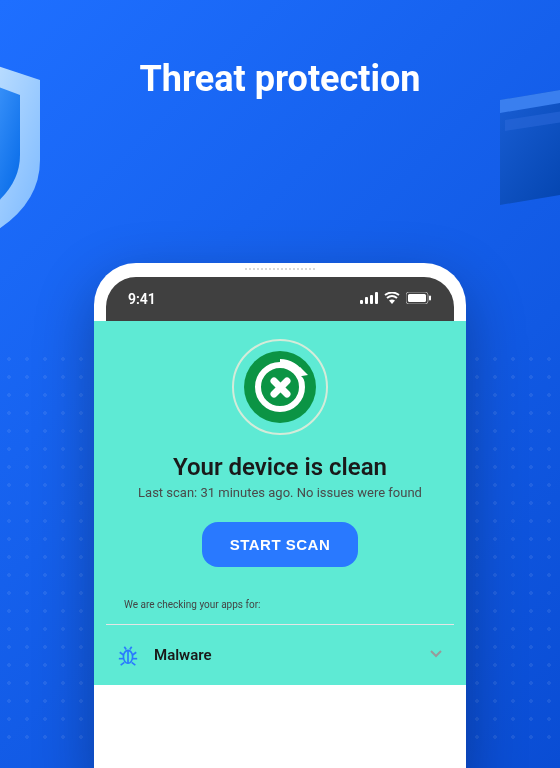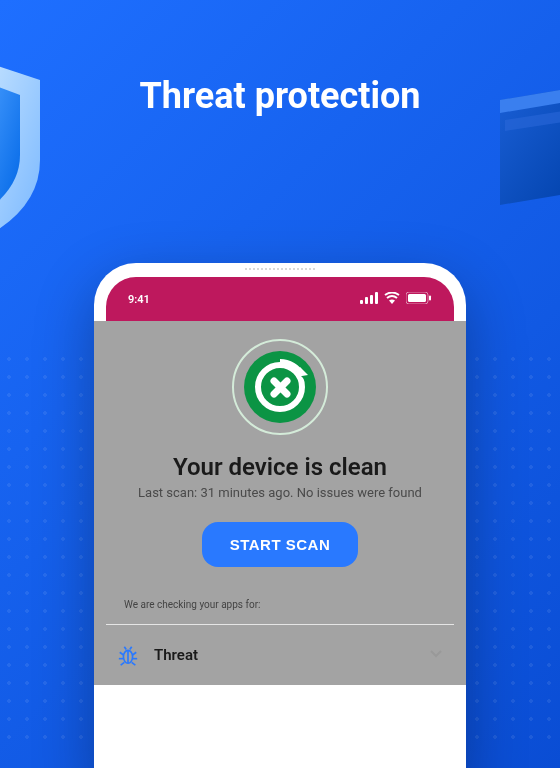--- a/index.html
+++ b/index.html
@@ -40,21 +40,21 @@
       position: absolute;
       right: -30px;
       top: 80px;
       width: 100px;
       height: 130px;
       z-index: 1;
     }
     
     .header-text {
       position: absolute;
-      top: 75px;
+      top: 58px;
       left: 0;
       width: 100%;
       text-align: center;
       z-index: 2;
       color: white;
     }
     
     .header-text h1 {
       font-size: 36px;
       font-weight: 700;
@@ -87,42 +87,42 @@
       display:flex;
       gap: 2px;
     }
     .phone-top-speaker span{
       width:2px;height:2px;background:#ccc;border-radius:50%;
     }
     
     .status-bar {
       height: 44px;
       margin-top: 14px;
-      background: #be185d;
+      background: #404040;
       border-radius: 30px 30px 0 0;
       margin-left: 12px;
       margin-right: 12px;
       display: flex;
       align-items: center;
       justify-content: space-between;
       padding: 0 22px;
       color: white;
-      font-size: 11px;
+      font-size: 14px;
       font-weight: 600;
     }
     
     .status-right {
       display: flex;
       align-items: center;
       gap: 6px;
     }
     
     .phone-body {
       padding: 18px 12px 0 12px;
-      background: #a3a3a3;
+      background: #5eead4;
     }
     
     .scanner-section {
       text-align: center;
       padding: 0 10px;
     }
     
     .logo-circle {
       width: 96px;
       height: 96px;
@@ -316,21 +316,21 @@
             <line x1="7" y1="12" x2="3" y2="9"></line>
             <line x1="17" y1="12" x2="21" y2="9"></line>
             <line x1="7" y1="16" x2="2" y2="16"></line>
             <line x1="17" y1="16" x2="22" y2="16"></line>
             <line x1="8" y1="20" x2="4" y2="23"></line>
             <line x1="16" y1="20" x2="20" y2="23"></line>
             <line x1="10" y1="6" x2="8" y2="3"></line>
             <line x1="14" y1="6" x2="16" y2="3"></line>
           </svg>
         </span>
-        <span class="scan-item-label">Threat</span>
+        <span class="scan-item-label">Malware</span>
       </div>
       <span class="chevron">
         <svg width="16" height="16" viewBox="0 0 16 16" fill="none" stroke="#999" stroke-width="2">
           <polyline points="3,6 8,11 13,6"></polyline>
         </svg>
       </span>
     </div>
 
 
   </div>

